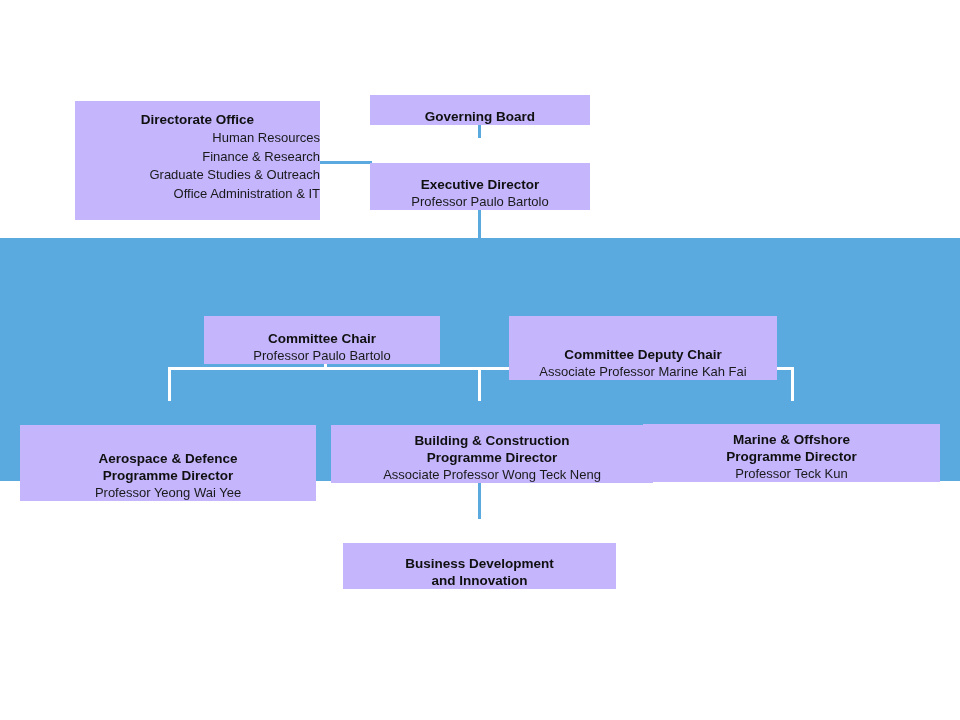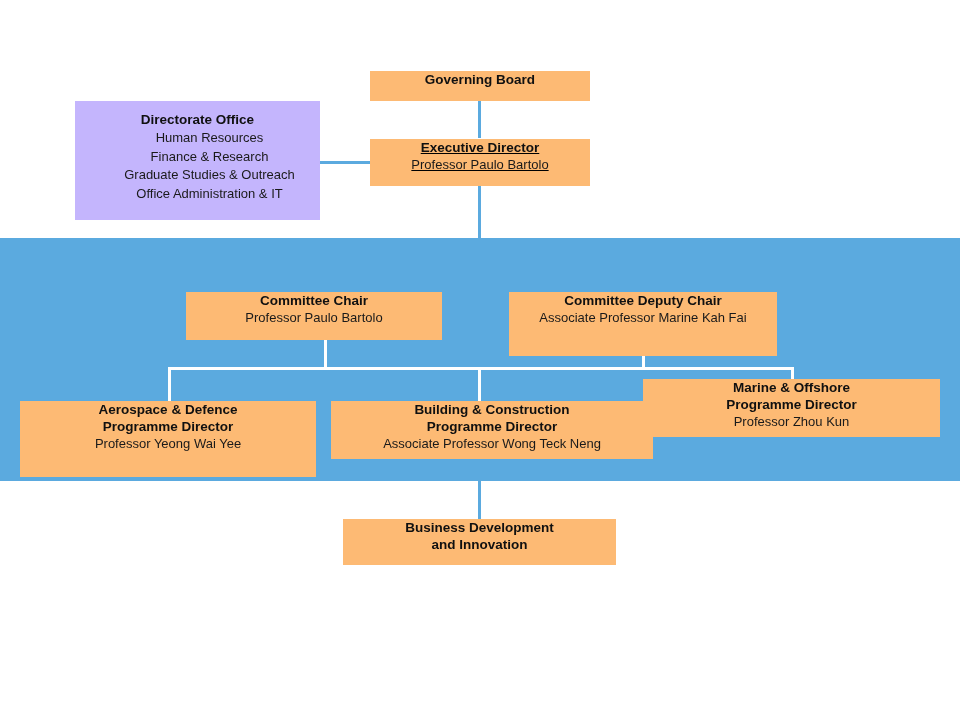--- a/index.html
+++ b/index.html
@@ -36,26 +36,27 @@
     text-align: center;
     color: #ffffff;
     font-size: 15px;
     font-weight: bold;
     letter-spacing: .1px;
   }
 
   
   .box {
     position: absolute;
-    background: #fdba74;
+    background: #c4b5fd;
     box-sizing: border-box;
     display: flex;
     flex-direction: column;
     align-items: center;
-    justify-content: flex-start;
+    justify-content: flex-end;
+    margin-top: 24px;
   }
   .box .title {
     font-size: 13.5px;
     font-weight: bold;
     color: #101010;
     line-height: 17px;
     text-align: center;
     white-space: pre-line;
   }
   .box .sub {
@@ -86,21 +87,21 @@
   }
   .dir-office ul {
     list-style: none;
     margin: 0;
     padding: 0 0 0 24px;
   }
   .dir-office li {
     font-size: 13px;
     color: #1a1a1a;
     line-height: 18.6px;
-    text-align: center;
+    text-align: right;
   }
 
   
   .conn {
     position: absolute;
     background: #5BAADF;
   }
   .conn-white {
     position: absolute;
     background: #ffffff;
@@ -130,36 +131,36 @@
   <div class="conn-white" style="left:168px; top:367px; width:3px; height:34px;"></div>
 
   <div class="conn-white" style="left:478px; top:367px; width:3px; height:34px;"></div>
 
   <div class="conn-white" style="left:791px; top:367px; width:3px; height:34px;"></div>
 
   <div class="box" style="left:370px; top:71px; width:220px; height:30px;">
     <div class="title">Governing Board</div>
   </div>
 
-  <div class="box" style="left:370px; top:139px; width:220px; height:47px;text-decoration:underline;">
+  <div class="box" style="left:370px; top:139px; width:220px; height:47px;">
     <div class="title">Executive Director</div>
     <div class="sub">Professor Paulo Bartolo</div>
   </div>
 
   <div class="dir-office">
     <div class="do-title">Directorate Office</div>
     <ul>
       <li>Human Resources</li>
       <li>Finance &amp; Research</li>
       <li>Graduate Studies &amp; Outreach</li>
       <li>Office Administration &amp; IT</li>
     </ul>
   </div>
 
-  <div class="box" style="left:186px; top:292px; width:256px; height:48px;">
+  <div class="box" style="left:204px; top:292px; width:236px; height:48px;">
     <div class="title">Committee Chair</div>
     <div class="sub">Professor Paulo Bartolo</div>
   </div>
 
   <div class="box" style="left:509px; top:292px; width:268px; height:64px;">
     <div class="title">Committee Deputy Chair</div>
     <div class="sub">Associate Professor Marine Kah Fai</div>
   </div>
 
   <div class="box" style="left:20px; top:401px; width:296px; height:76px;">
@@ -167,24 +168,24 @@
 Programme Director</div>
     <div class="sub">Professor Yeong Wai Yee</div>
   </div>
 
   <div class="box" style="left:331px; top:401px; width:322px; height:58px;">
     <div class="title">Building &amp; Construction
 Programme Director</div>
     <div class="sub">Associate Professor Wong Teck Neng</div>
   </div>
 
-  <div class="box" style="left:643px; top:379px; width:297px; height:58px;">
+  <div class="box" style="left:643px; top:400px; width:297px; height:58px;">
     <div class="title">Marine &amp; Offshore
 Programme Director</div>
-    <div class="sub">Professor Zhou Kun</div>
+    <div class="sub">Professor Teck Kun</div>
   </div>
 
   <div class="box" style="left:343px; top:519px; width:273px; height:46px;">
     <div class="title">Business Development
 and Innovation</div>
   </div>
 
 </div>
 
 </body></html>

